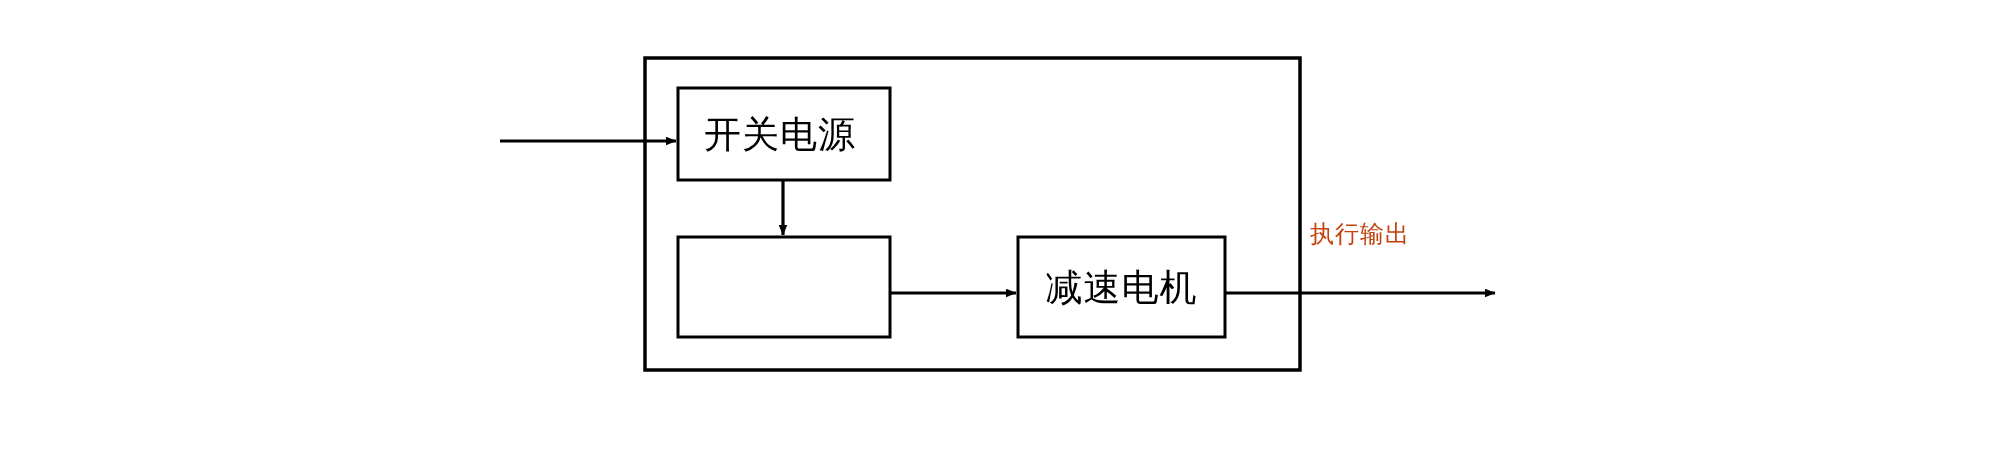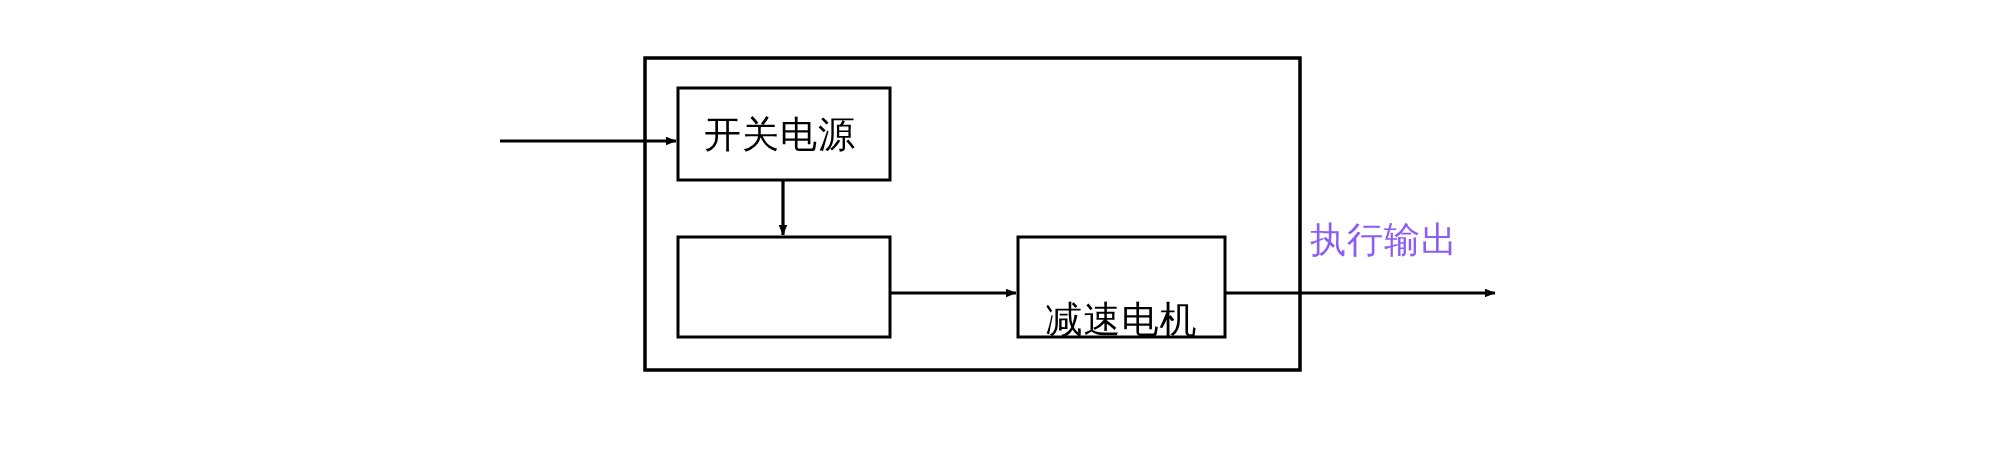--- a/index.html
+++ b/index.html
@@ -34,31 +34,31 @@
     justify-content: center;
     font-size: 37px;
     line-height: 1;
     letter-spacing: 1px;
     white-space: nowrap;
     color: #000000;
     pointer-events: none;
   }
   #label-psu   { left: 678px; top: 88px;  width: 204px; height: 92px; }
   #label-drv   { left: 678px; top: 237px; width: 212px; height: 100px; }
-  #label-motor { left: 1018px; top: 237px; width: 207px; height: 100px; margin-top: 32px; }
+  #label-motor { left: 1018px; top: 237px; width: 207px; height: 100px; }
 
   #label-output {
     position: absolute;
     left: 1310px;
     top: 222px;
-    font-size: 36px;
+    font-size: 24px;
     line-height: 1;
     letter-spacing: 1px;
     white-space: nowrap;
-    color: #8b5cf6;
+    color: #c2410c;
   }
   #caption {
     position: absolute;
     left: 0px;
     top: 400px;
     width: 1660px;
     text-align: center;
     font-size: 31px;
     line-height: 1.2;
     letter-spacing: 0.5px;

